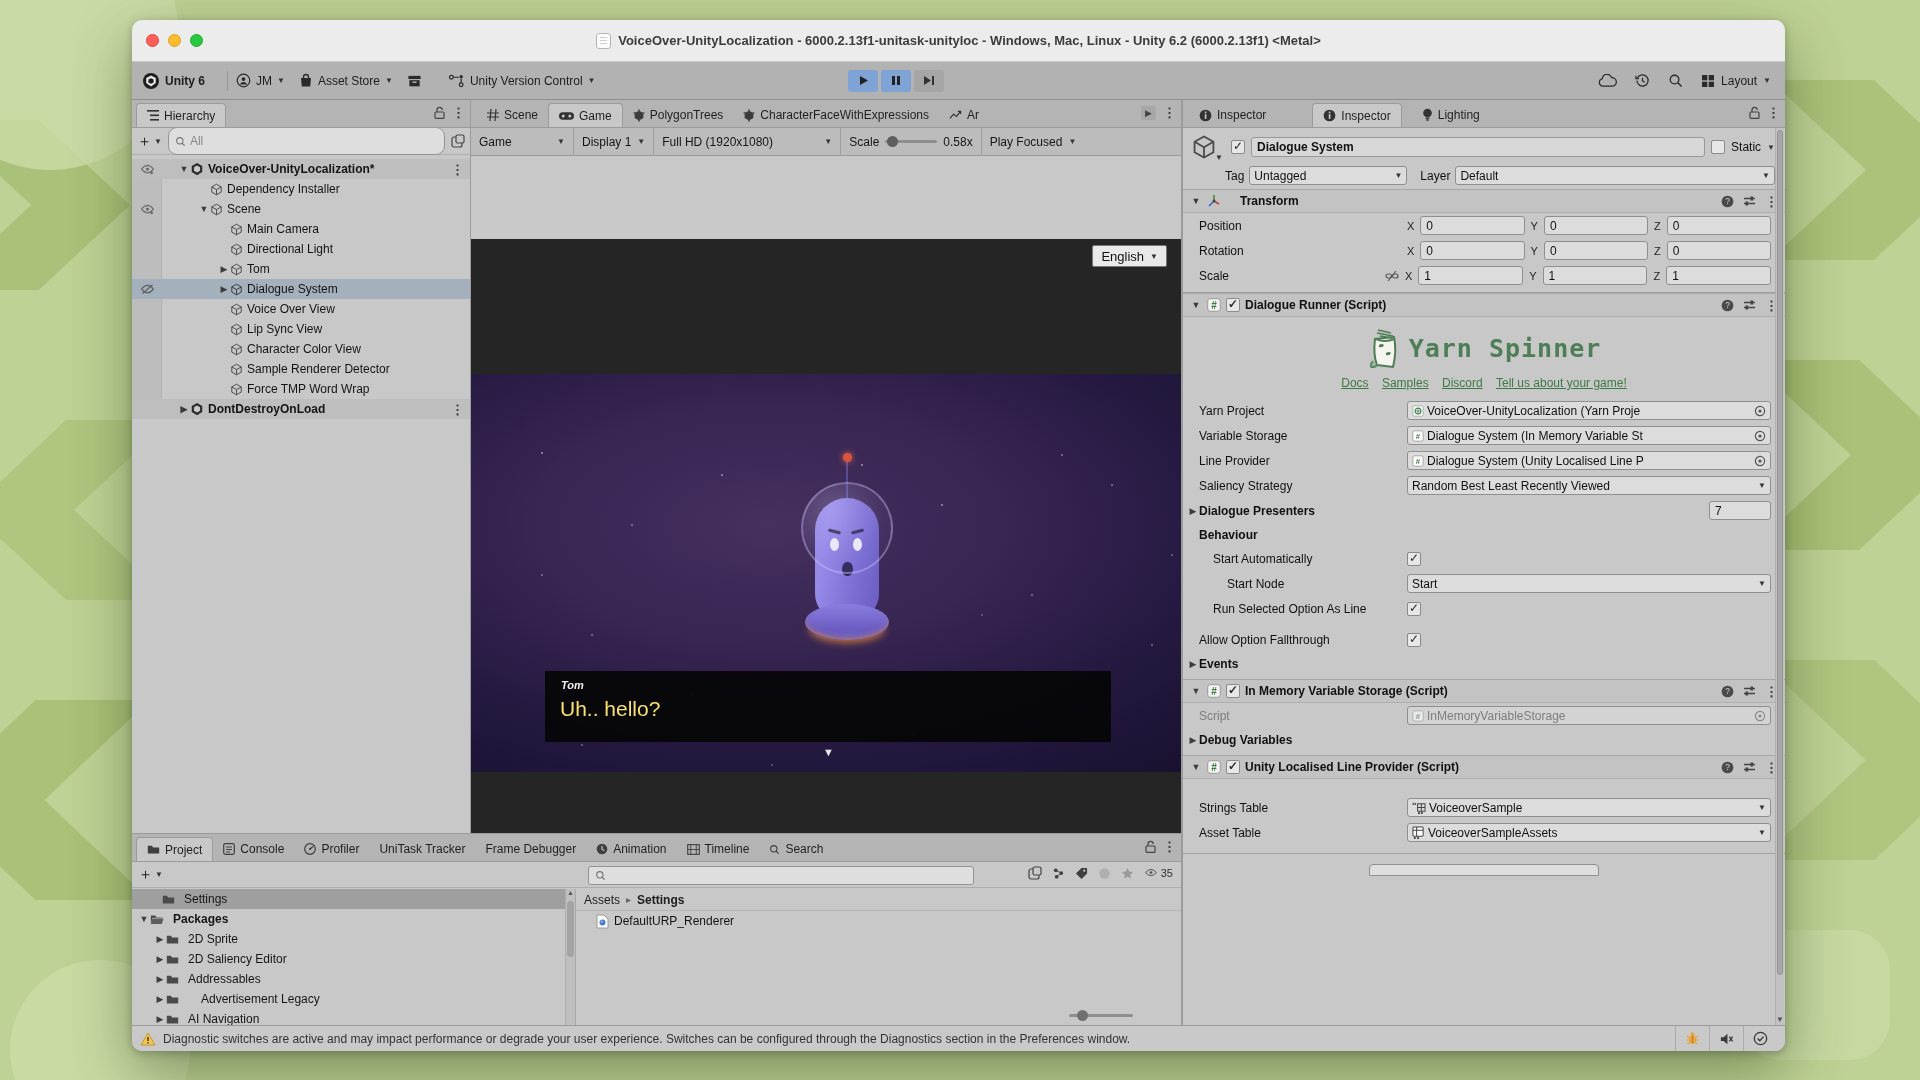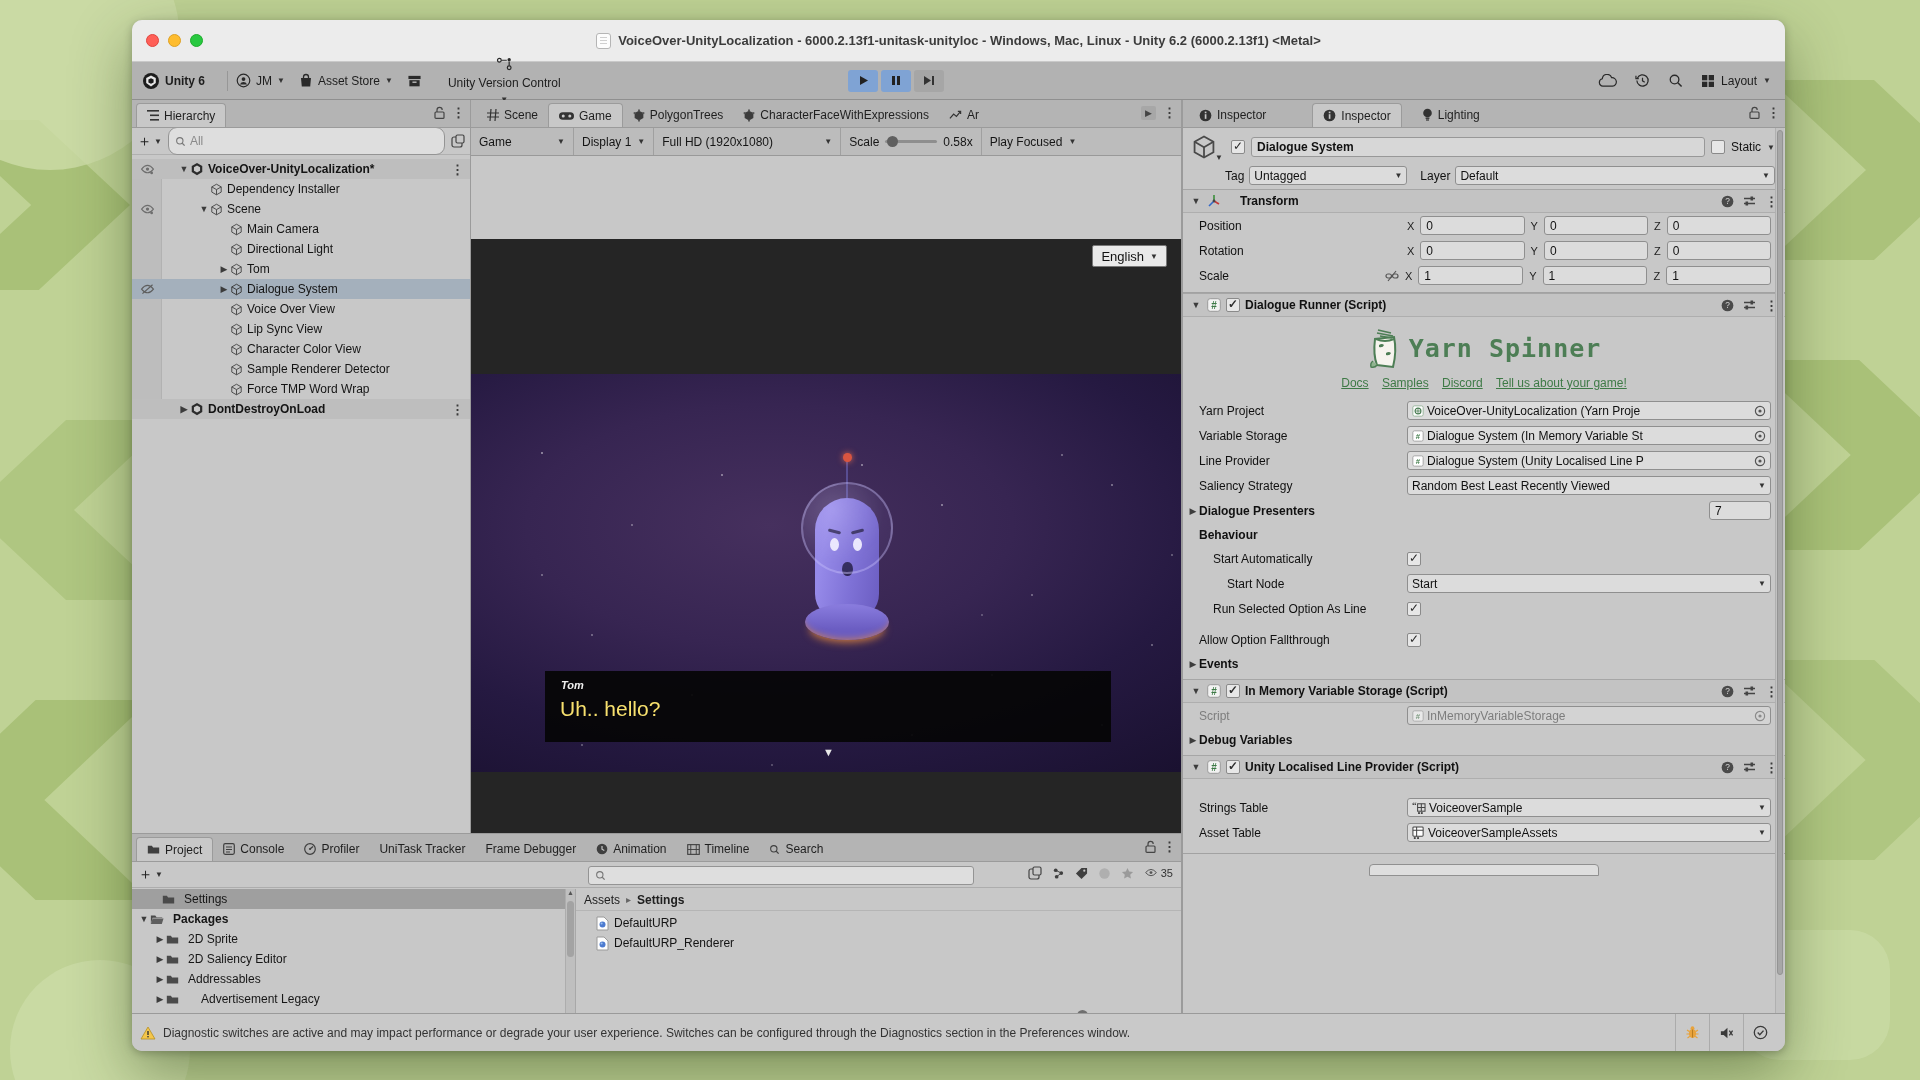--- a/index.html
+++ b/index.html
@@ -143,21 +143,21 @@
   .ptrow.selected { background:#9f9f9f; }
   .tree-scroll { position:absolute; right:0px; top:0; bottom:0; width:10px; background:#bfbfbf; border-left:1px solid #adadad; }
   .tree-thumb { position:absolute; left:1px; right:1px; top:12px; height:56px; background:#a3a3a3; border-radius:4px; }
   .proj-files { flex:1; position:relative; }
   .crumbs { height:22px; display:flex; align-items:center; gap:6px; padding:0 8px; font-size:12px; color:#202020; border-bottom:1px solid #b5b5b5; }
   .frow { height:20px; display:flex; align-items:center; gap:5px; padding:0 8px; font-size:12px; color:#141414; }
   .zoom-slider { position:absolute; right:48px; bottom:8px; width:64px; height:3px; background:#8f8f8f; border-radius:2px; }
   .zoom-knob { position:absolute; left:8px; top:-4px; width:11px; height:11px; border-radius:50%; background:#6f6f6f; }
 
   
-  .statusbar { position:absolute; left:0; right:0; bottom:0; height:38px; background:#c9c9c9; border-top:1px solid #9a9a9a;
+  .statusbar { position:absolute; left:0; right:0; bottom:0; height:26px; background:#c9c9c9; border-top:1px solid #9a9a9a;
                display:flex; align-items:center; padding:0 8px; gap:7px; font-size:12px; color:#333; }
   .sb-icons { margin-left:auto; display:flex; align-items:center; height:100%; }
   .sb-cell { height:100%; display:flex; align-items:center; padding:0 9px; border-left:1px solid #ababab; }
 
   .icon { display:inline-flex; flex:none; }
   .icon svg { display:block; }
 </style>
 </head>
 <body>
 
@@ -220,21 +220,21 @@
     </div>
     <div class="tb-group">
       <span class="icon">
         <svg width="15" height="14" viewBox="0 0 16 15">
             <rect x="1.5" y="2" width="13" height="3.4" fill="#2a2a2a"></rect>
             <rect x="2.5" y="6.6" width="11" height="6.6" fill="#2a2a2a"></rect>
             <rect x="5.8" y="8" width="4.4" height="1.6" fill="#b2b2b2"></rect>
           </svg>
       </span>
     </div>
-    <div class="tb-group" style="margin-left:12px;flex-direction:column;">
+    <div class="tb-group" style="margin-left:12px;">
       <span class="icon">
         <svg width="17" height="14" viewBox="0 0 18 15">
             <circle cx="3.5" cy="3.5" r="2" fill="none" stroke="#2a2a2a" stroke-width="1.3"></circle>
             <circle cx="14" cy="3" r="1.8" fill="#2a2a2a"></circle>
             <circle cx="14" cy="11.5" r="2" fill="none" stroke="#2a2a2a" stroke-width="1.3"></circle>
             <path d="M5.5 3.5h6M14 5v4.5" fill="none" stroke="#2a2a2a" stroke-width="1.3"></path>
           </svg>
       </span>
       <span>Unity Version Control</span>
       <span class="caret">▼</span>
@@ -1242,30 +1242,20 @@
           <div style="text-align:center; font-size:7px; color:#555;">▲</div>
           <div class="tree-thumb"></div>
         </div>
       </div>
 
       <div class="proj-files">
         <div class="crumbs">
           <span>Assets</span>
           <span style="color:#666; font-size:10px;">▸</span>
           <span class="b">Settings</span>
-        </div>
-        <div class="frow" style="margin-top:2px;">
-          <span class="icon" style="margin-left:12px;">
-              <svg width="13" height="15" viewBox="0 0 13 15">
-                <path d="M1 1h7l4 4v9H1Z" fill="#fdfdfd" stroke="#9a9a9a"></path>
-                <circle cx="6.5" cy="8.5" r="3" fill="#4d7bd0"></circle>
-                <circle cx="5.6" cy="7.6" r="1" fill="#9cc0ee"></circle>
-              </svg>
-            </span>
-          <span>DefaultURP</span>
         </div>
         <div class="frow">
           <span class="icon" style="margin-left:12px;">
               <svg width="13" height="15" viewBox="0 0 13 15">
                 <path d="M1 1h7l4 4v9H1Z" fill="#fdfdfd" stroke="#9a9a9a"></path>
                 <circle cx="6.5" cy="8.5" r="3" fill="#4d7bd0"></circle>
                 <circle cx="5.6" cy="7.6" r="1" fill="#9cc0ee"></circle>
               </svg>
             </span>
           <span>DefaultURP_Renderer</span>

